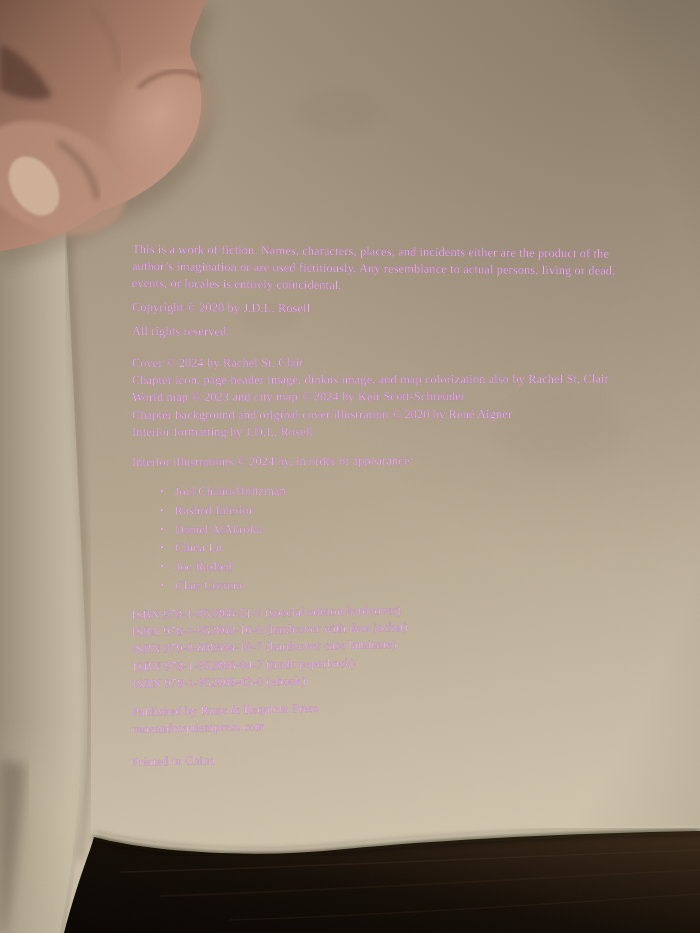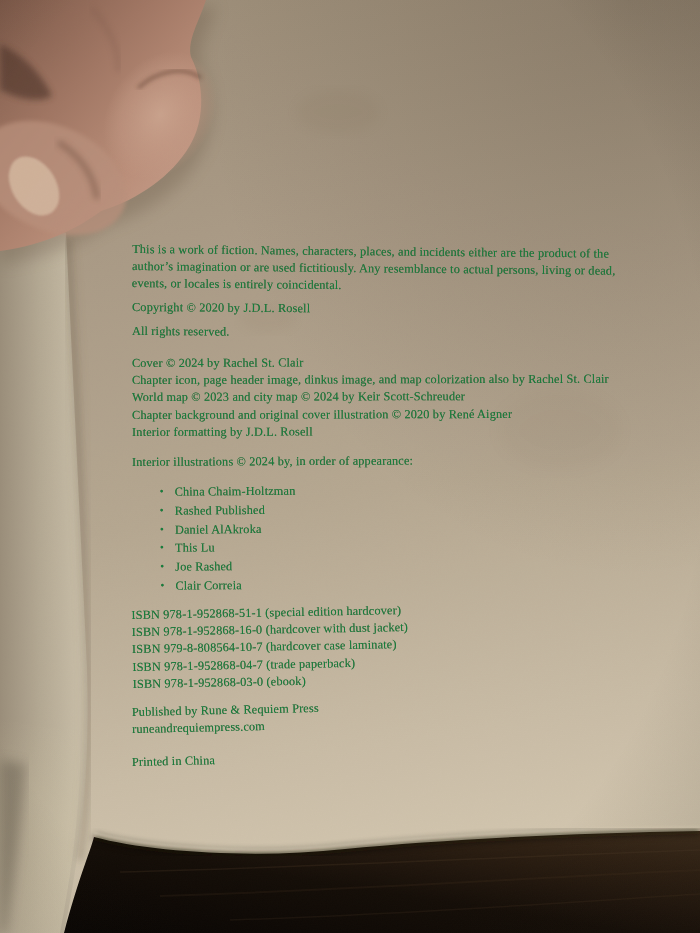--- a/index.html
+++ b/index.html
@@ -16,21 +16,21 @@
   }
   .scene-svg {
     position: absolute; left: 0; top: 0;
     width: 700px; height: 933px;
     display: block;
   }
   .text-col {
     position: absolute;
     left: 132px; top: 241px;
     width: 500px;
-    color: #15803d;
+    color: #f0abfc;
     font-size: 12.3px;
     line-height: 17.2px;
     letter-spacing: 0.15px;
     filter: blur(0.35px);
     text-shadow: 0 0 0.6px rgba(55, 42, 28, 0.55);
   }
   .block { white-space: nowrap; transform-origin: 0 50%; }
   .line  { white-space: nowrap; }
 
   .disclaimer   { transform: rotate(0.55deg); }
@@ -186,30 +186,30 @@
       <div class="line">Chapter icon, page header image, dinkus image, and map colorization also by Rachel St. Clair</div>
       <div class="line">World map © 2023 and city map © 2024 by Keir Scott-Schreuder</div>
       <div class="line">Chapter background and original cover illustration © 2020 by René Aigner</div>
       <div class="line">Interior formatting by J.D.L. Rosell</div>
     </div>
 
     <div class="block ill-head">Interior illustrations © 2024 by, in order of appearance:</div>
 
     <div class="block ill-list">
       <div class="li">
-        <span class="bullet">•</span><span>China Chaim-Holtzman</span>
-      </div>
-      <div class="li">
-        <span class="bullet">•</span><span>Rashed Published</span>
+        <span class="bullet">•</span><span>Joel Chaim-Holtzman</span>
+      </div>
+      <div class="li">
+        <span class="bullet">•</span><span>Rashed Interior</span>
       </div>
       <div class="li">
         <span class="bullet">•</span><span>Daniel AlAkroka</span>
       </div>
       <div class="li">
-        <span class="bullet">•</span><span>This Lu</span>
+        <span class="bullet">•</span><span>China Lu</span>
       </div>
       <div class="li">
         <span class="bullet">•</span><span>Joe Rashed</span>
       </div>
       <div class="li">
         <span class="bullet">•</span><span>Clair Correia</span>
       </div>
     </div>
 
     <div class="block isbns">

